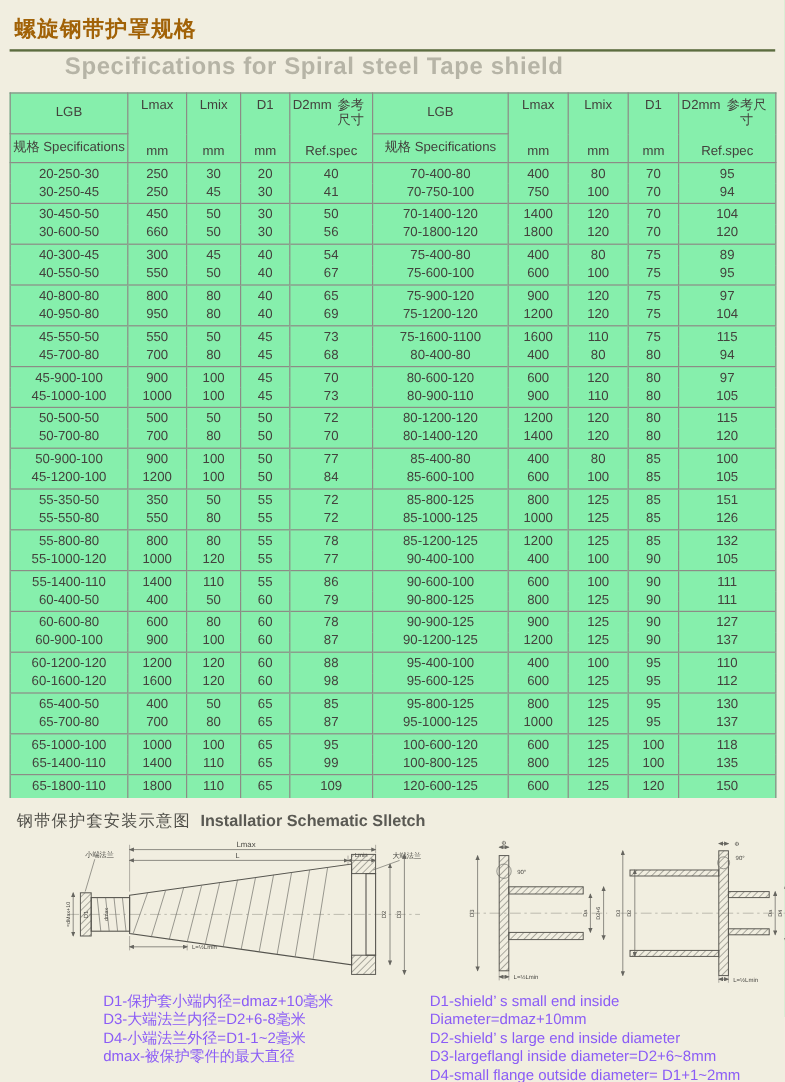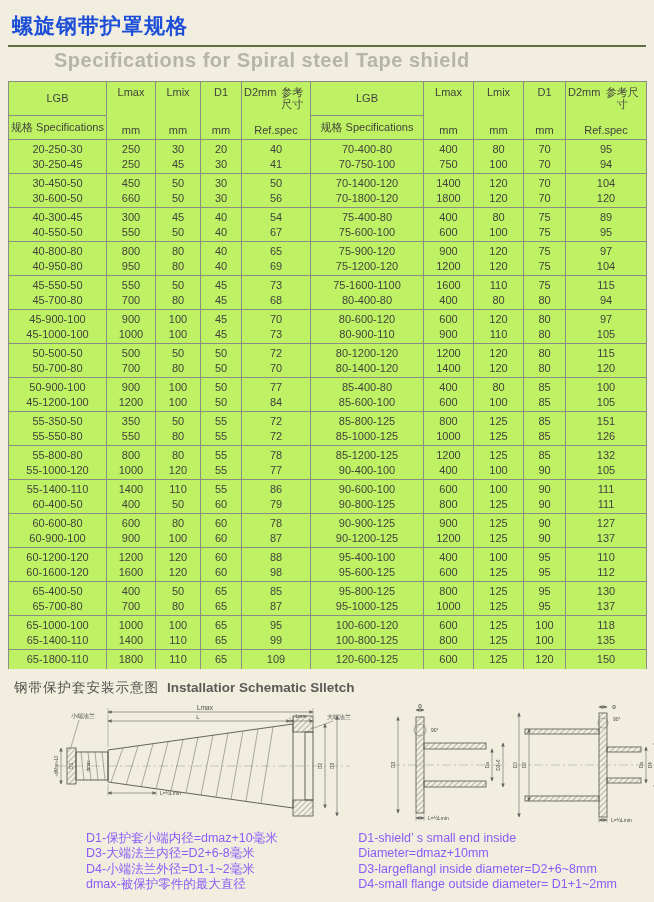--- a/index.html
+++ b/index.html
@@ -8,36 +8,36 @@
     background:#f1eee0;
     font-family:"Liberation Sans","DejaVu Sans",sans-serif;
     color:#43423d;
     overflow:hidden;
   }
   .page { padding:10px 8px 0 8px; box-sizing:border-box; }
 
   
   .title-cn {
     margin:2px 0 0 4px;
-    font-size:21px; font-weight:bold;
-    color:#1d4ed8; letter-spacing:1px;
+    font-size:18px; font-weight:bold;
+    color:#a16207; letter-spacing:1px;
   }
   .rule { border:none; border-top:2px solid #5c6d40; margin:5px 0 0 0; }
   .title-en {
     margin:2px 0 0 46px;
     font-size:20px; font-weight:bold;
     color:#b6b4a6; letter-spacing:0.5px;
   }
 
   
   table.spec {
     margin-top:9px;
     border-collapse:collapse;
     width:638px; table-layout:fixed;
-    background:#bef264;
+    background:#86efac;
     font-size:11px;
     padding-left:20px;
   }
   table.spec th, table.spec td {
     border:1px solid #8c8c86;
     text-align:center; vertical-align:middle;
     padding:1px 2px; line-height:12.5px;
     font-weight:normal;
   }
   table.spec thead th { font-size:11px; }
@@ -709,18 +709,19 @@
 
   <div class="legend">
     <div class="legend-col legend-cn">
         <div>D1-保护套小端内径=dmaz+10毫米</div>
         <div>D3-大端法兰内径=D2+6-8毫米</div>
         <div>D4-小端法兰外径=D1-1~2毫米</div>
         <div>dmax-被保护零件的最大直径</div>
       </div>
     <div class="legend-col legend-en">
         <div>D1-shield’ s small end inside Diameter=dmaz+10mm</div>
+        <div>D2-shield’ s large end inside diameter</div>
         <div>D3-largeflangl inside diameter=D2+6~8mm</div>
         <div>D4-small flange outside diameter= D1+1~2mm</div>
       </div>
   </div>
 
 </div>
 
 </body></html>

